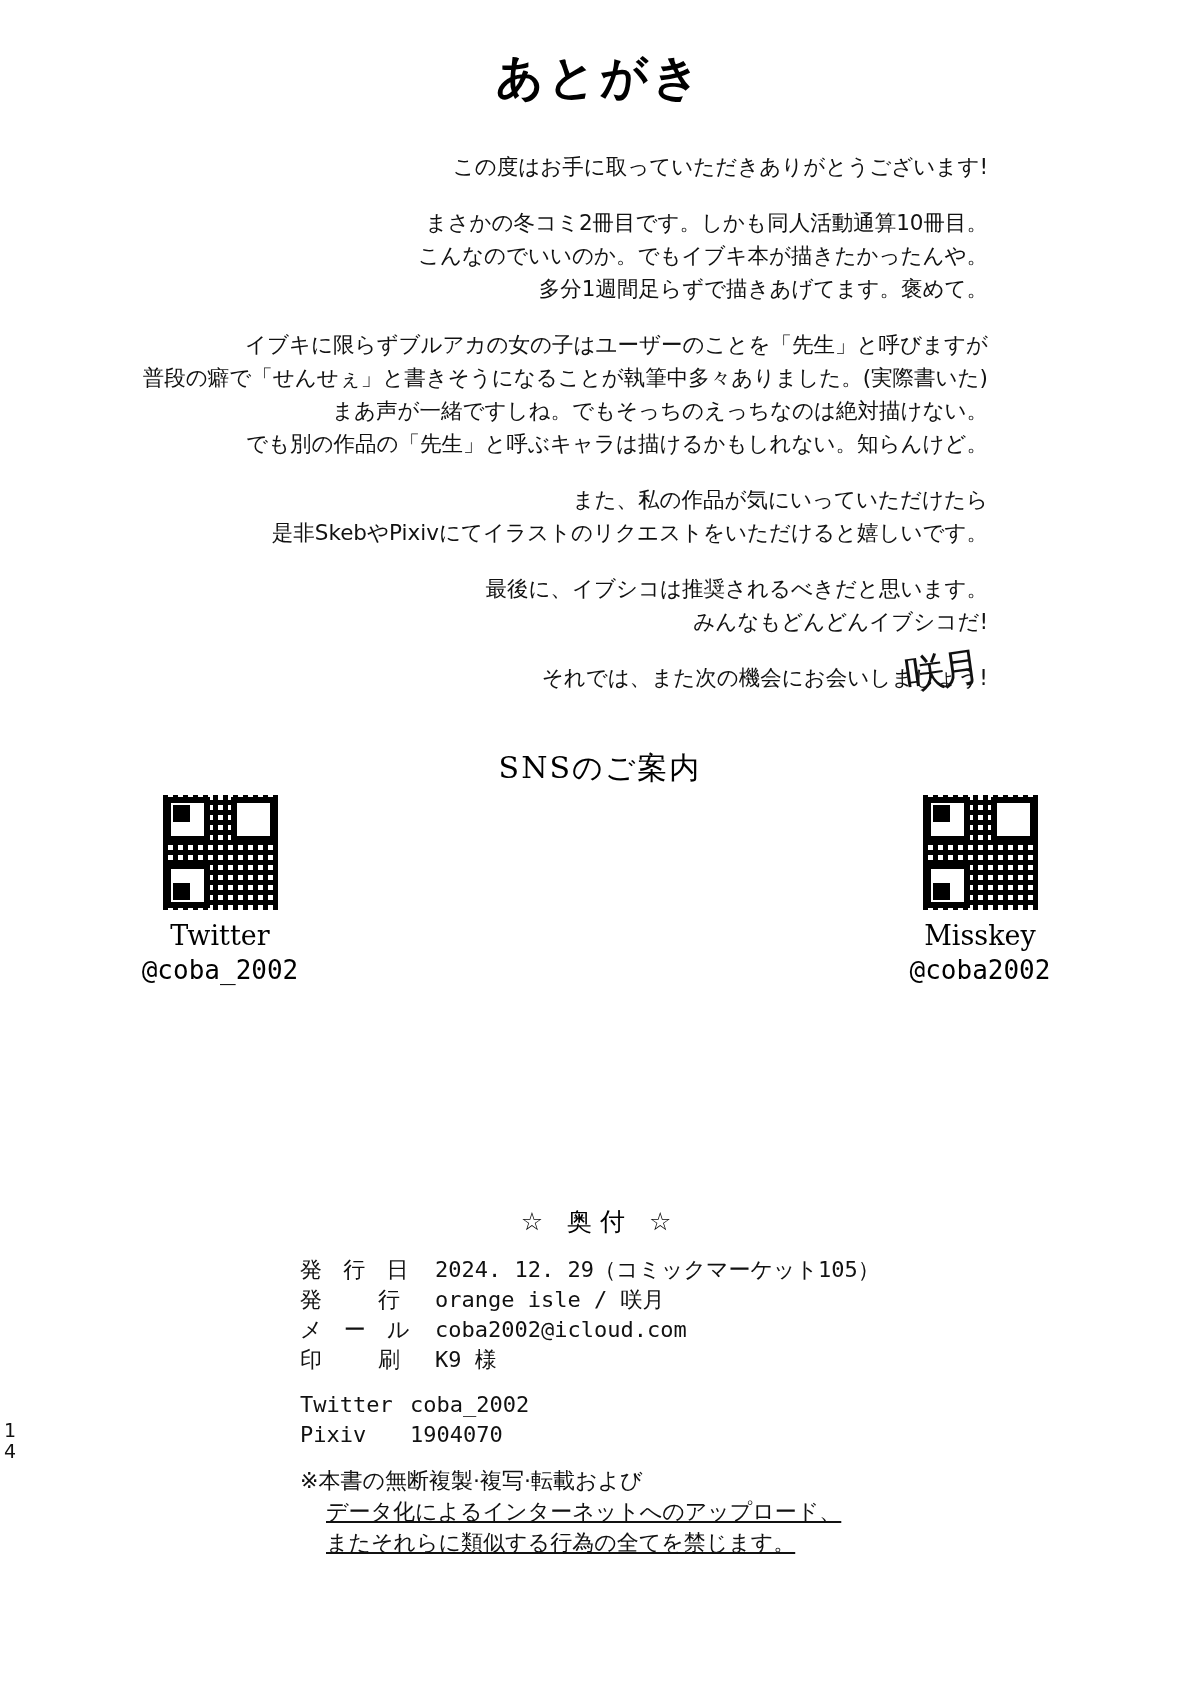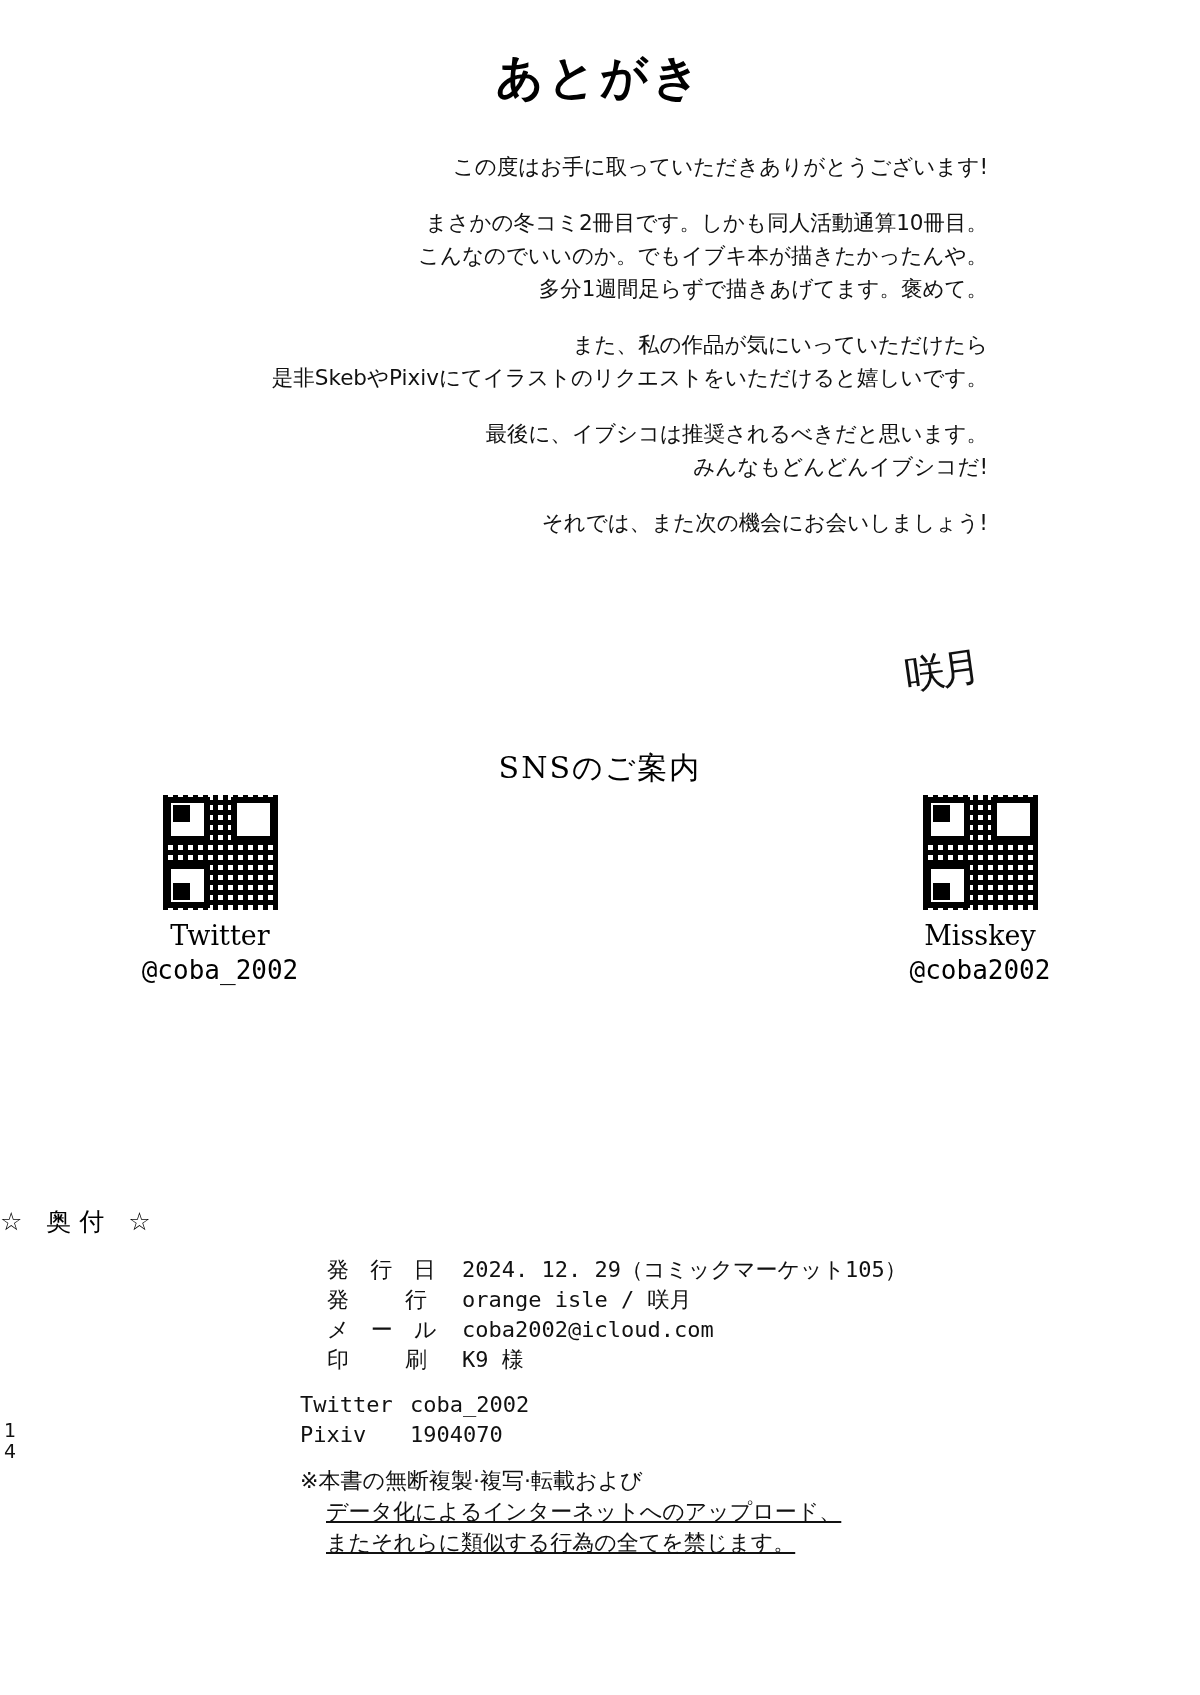--- a/index.html
+++ b/index.html
@@ -145,37 +145,38 @@
     line-height:86px;
   }
   .logo-dark{ color:#1b1b1b; }
   .logo-gray{ color:#c9c9c9; -webkit-text-stroke:3px #c9c9c9;}
 
   .colophon-title{
     position:absolute;
     top:1205px;
     left:0;
     width:1200px;
+    text-align:center;
     font-family:"DejaVu Sans", sans-serif;
     font-size:25px;
     letter-spacing:8px;
     color:#000;
   }
 
   .colophon{
     position:absolute;
     top:1255px;
     left:300px;
     font-family:"DejaVu Sans Mono", monospace;
     font-size:22px;
     line-height:30px;
     color:#111;
   }
   .col-row{ display:flex; }
-  .col-label{ width:135px; letter-spacing:4px;margin-left:27px;}
+  .col-label{ width:135px; letter-spacing:4px;}
   .col-value{ white-space:nowrap; }
 
   .colophon2{
     position:absolute;
     top:1390px;
     left:300px;
     font-family:"DejaVu Sans Mono", monospace;
     font-size:22px;
     line-height:30px;
     color:#111;
@@ -212,20 +213,26 @@
   <h1 class="title">あとがき</h1>
 
   <div class="body-text">
     <div class="para">
       <div>この度はお手に取っていただきありがとうございます!</div>
     </div>
     <div class="para">
       <div>まさかの冬コミ2冊目です。しかも同人活動通算10冊目。</div>
       <div>こんなのでいいのか。でもイブキ本が描きたかったんや。</div>
       <div>多分1週間足らずで描きあげてます。褒めて。</div>
+    </div>
+    <div class="para">
+      <div>イブキに限らずブルアカの女の子はユーザーのことを「先生」と呼びますが</div>
+      <div>普段の癖で「せんせぇ」と書きそうになることが執筆中多々ありました。(実際書いた)</div>
+      <div>まあ声が一緒ですしね。でもそっちのえっちなのは絶対描けない。</div>
+      <div>でも別の作品の「先生」と呼ぶキャラは描けるかもしれない。知らんけど。</div>
     </div>
     <div class="para">
       <div>また、私の作品が気にいっていただけたら</div>
       <div>是非SkebやPixivにてイラストのリクエストをいただけると嬉しいです。</div>
     </div>
     <div class="para">
       <div>最後に、イブシコは推奨されるべきだと思います。</div>
       <div>みんなもどんどんイブシコだ!</div>
     </div>
     <div class="para">

